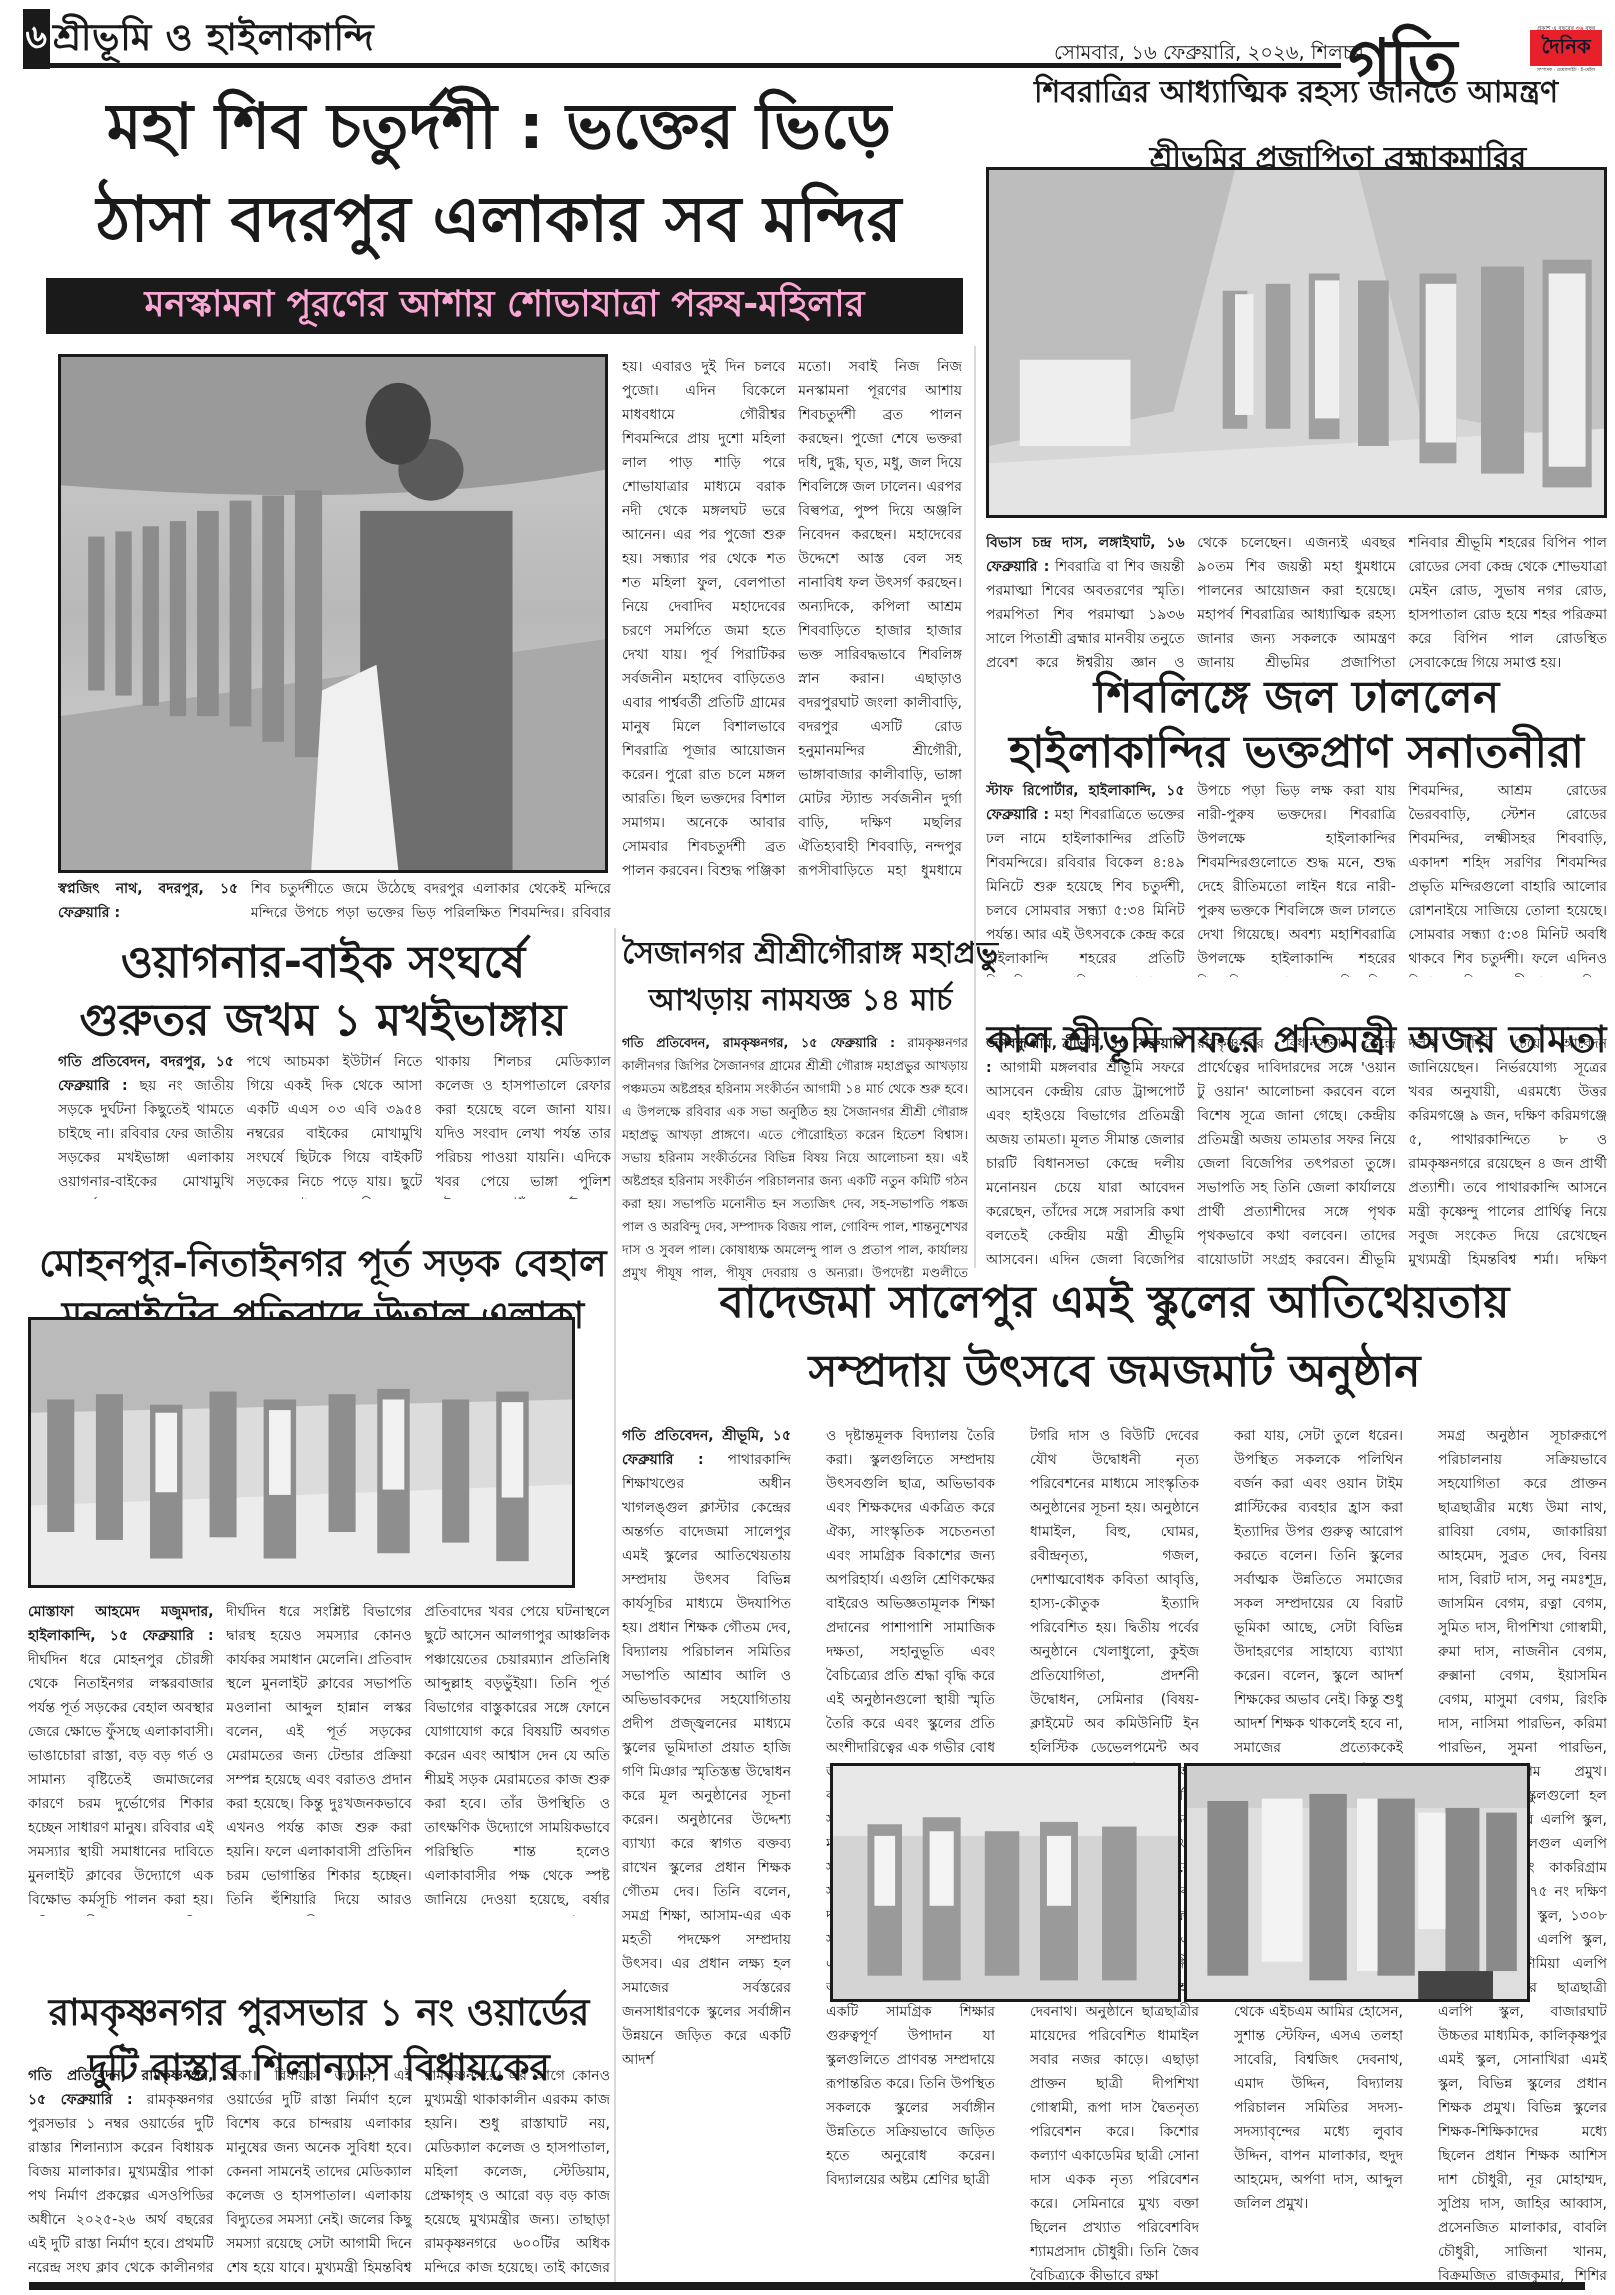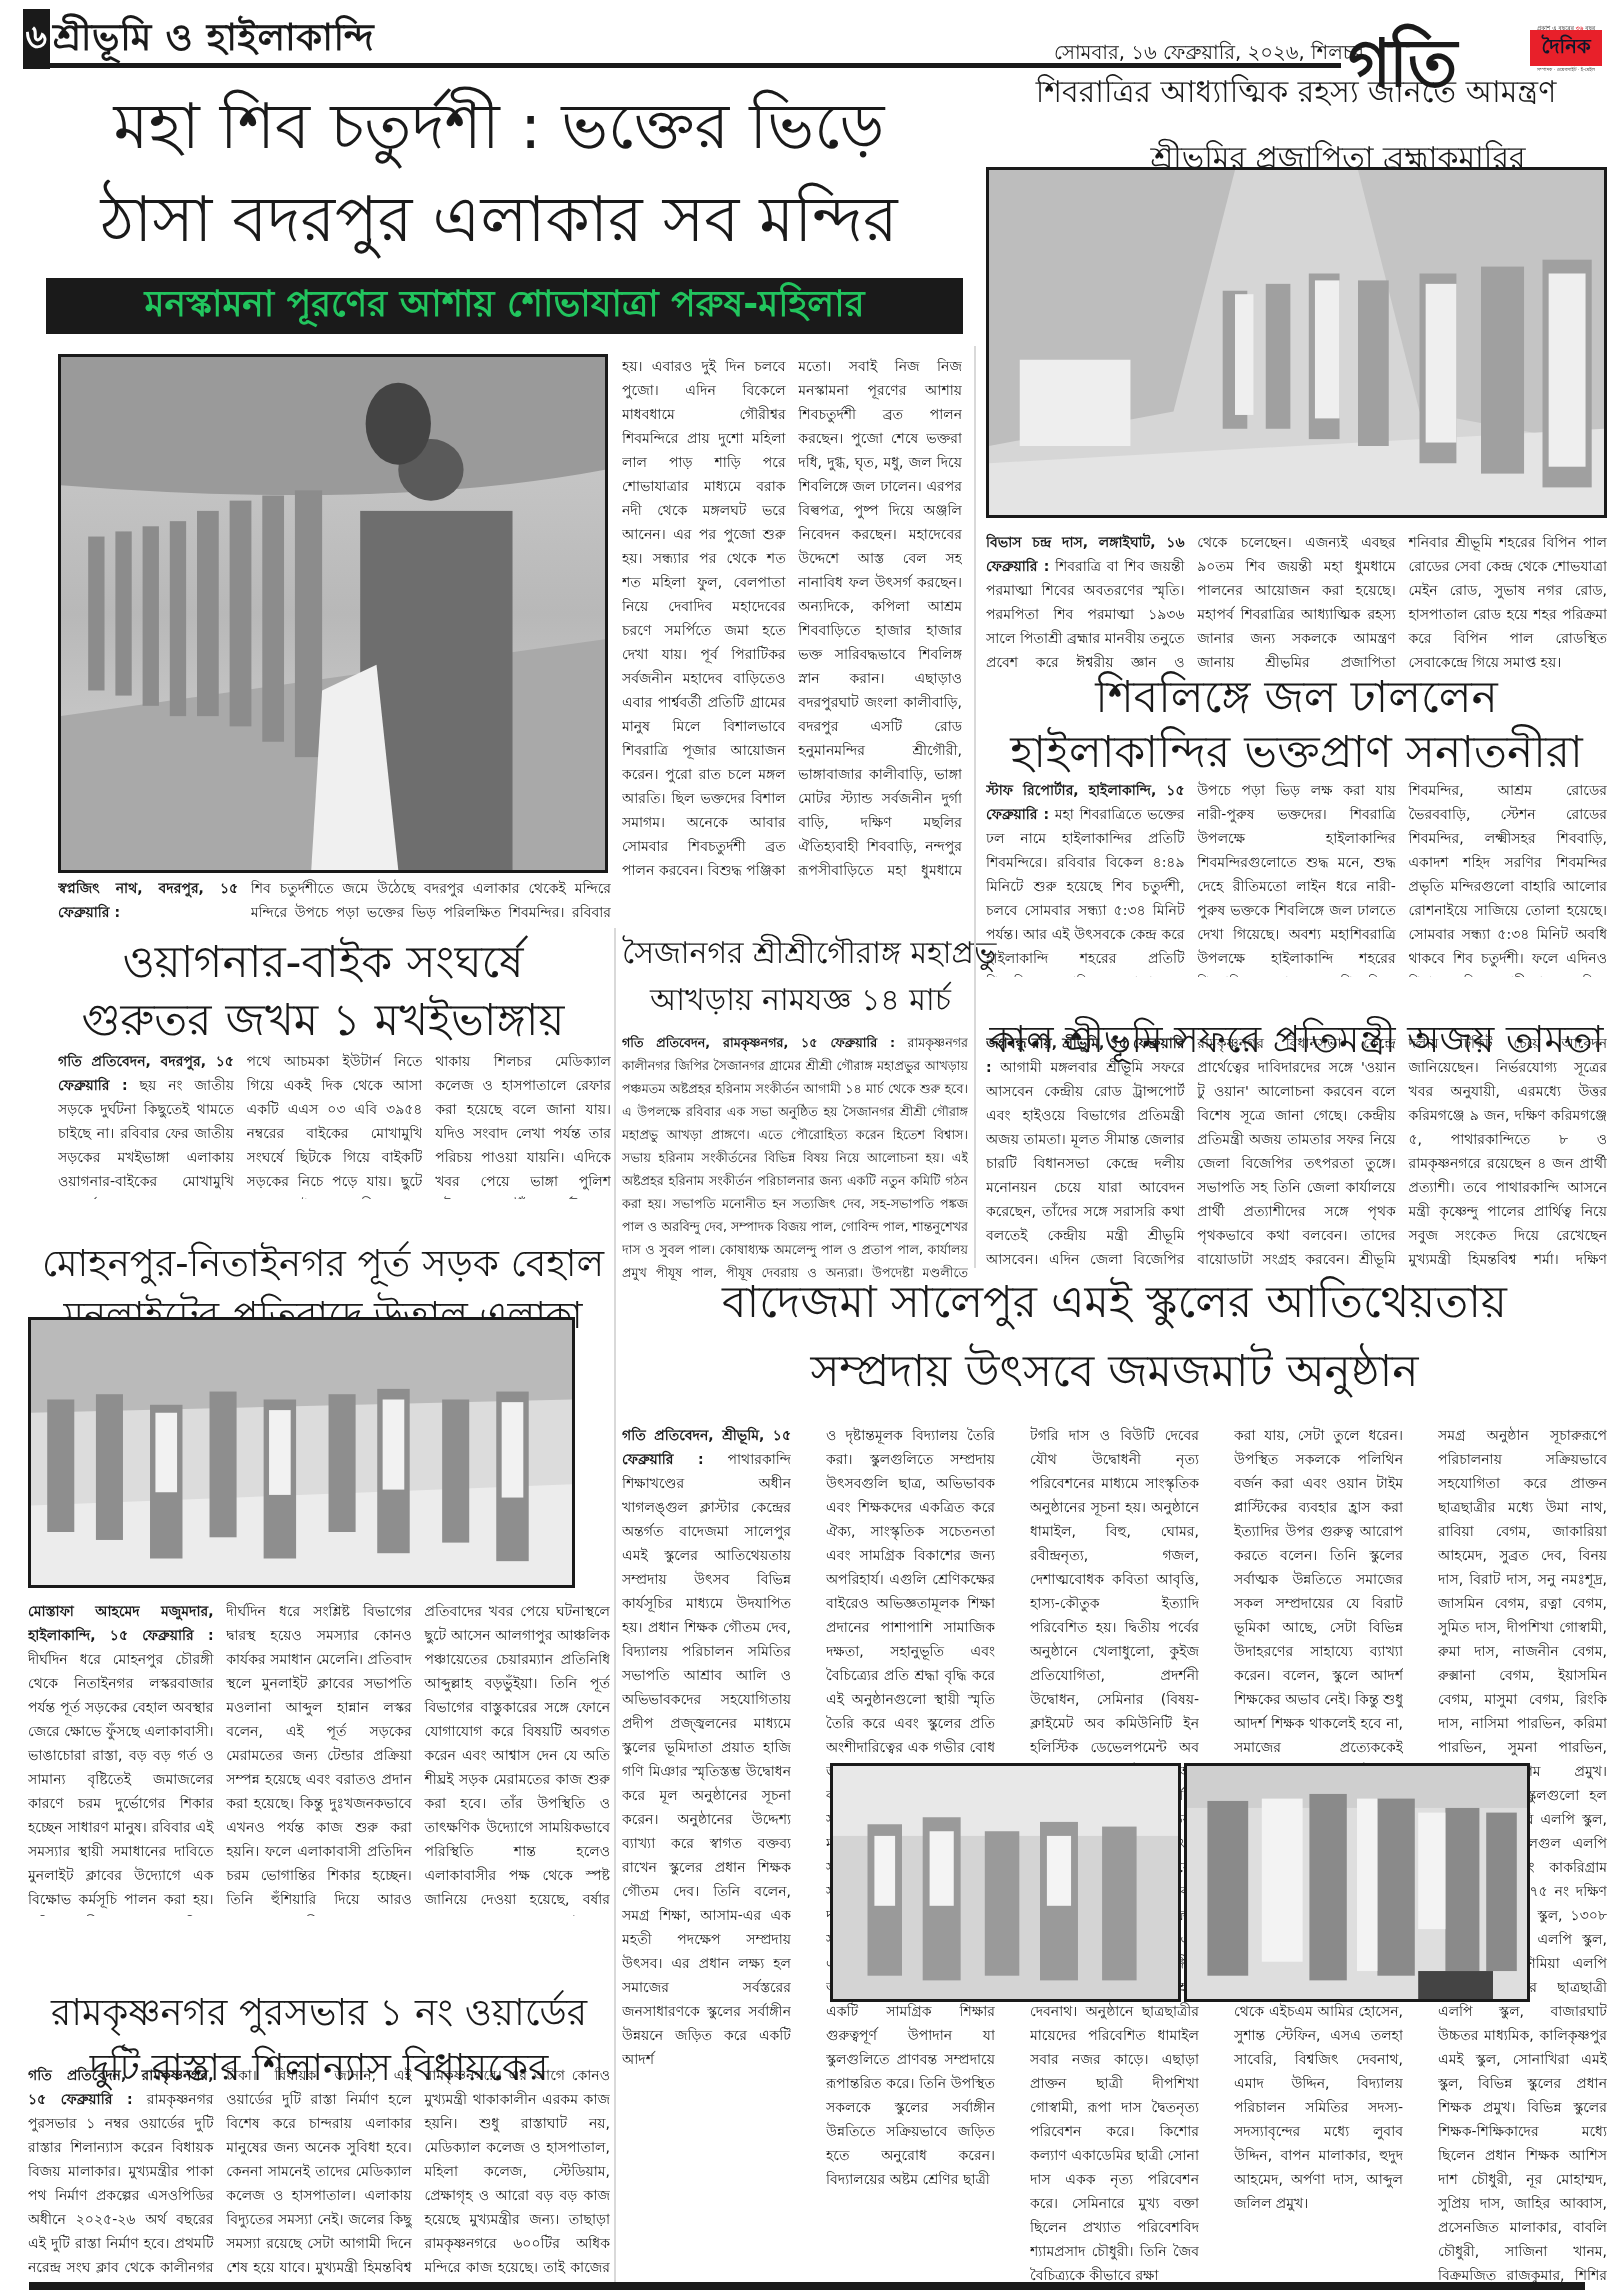--- a/index.html
+++ b/index.html
@@ -12,26 +12,26 @@
   .section-title { left: 53px; top: 8px; font-size: 37px; font-weight: bold; letter-spacing: 0.6px; }
   .masthead-rule { left: 50px; top: 63px; width: 1291px; height: 4.6px; background: #1a1a1a; }
   .date-line { left: 1054px; top: 38px; font-size: 19.6px; }
   .logo { left: 1348px; top: 12.7px; font-size: 66px; font-weight: bold; font-family: "DejaVu Serif", serif; letter-spacing: -2.3px; }
   .logo-badge { left: 1530px; top: 30px; width: 72px; height: 36px; background: #e8202a; color: #0f172a; font-size: 19.6px; font-weight: bold; display: flex; align-items: center; justify-content: center; }
   .logo-tag { left: 1530px; top: 23px; font-size: 5.8px; width: 72px; text-align: center; }
   .logo-tag b { color: #e8202a; }
   .logo-sub { left: 1530px; top: 67px; font-size: 4.6px; width: 72px; text-align: center; line-height: 1.2; }
 
   
-  .h-main { font-weight: normal; text-align: center; line-height: 1.3; white-space: nowrap; }
+  .h-main { font-weight: bold; text-align: center; line-height: 1.3; white-space: nowrap; }
   .h-xl { font-size: 63px; }
   .h-lg { font-size: 44px; }
   .h-md { font-size: 37px; margin-top: 36px; }
   .h-sm { font-size: 30px; }
-  .kicker { background: #1a1a1a; color: #22c55e; font-weight: bold; font-size: 36px; text-align: center; display: flex; align-items: center; justify-content: center; }
+  .kicker { background: #1a1a1a; color: #f9a8d4; font-weight: bold; font-size: 36px; text-align: center; display: flex; align-items: center; justify-content: center; }
 
   
   .cols { display: grid; column-gap: 12.7px; font-size: 14px; line-height: 24px; text-align: justify; }
   .cols p { overflow: hidden; }
   .byline { font-weight: bold; }
   .col-text { overflow: hidden; }
 
   
   .photo { border: 3.5px solid #1a1a1a; overflow: hidden; }
   .photo-fill { width: 100%; height: 100%; }

